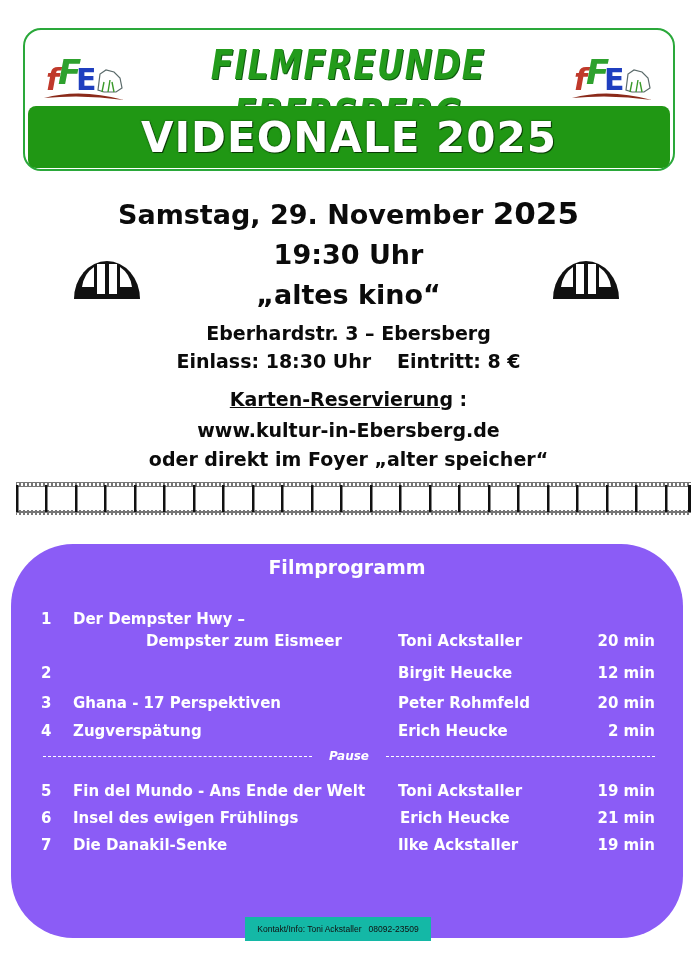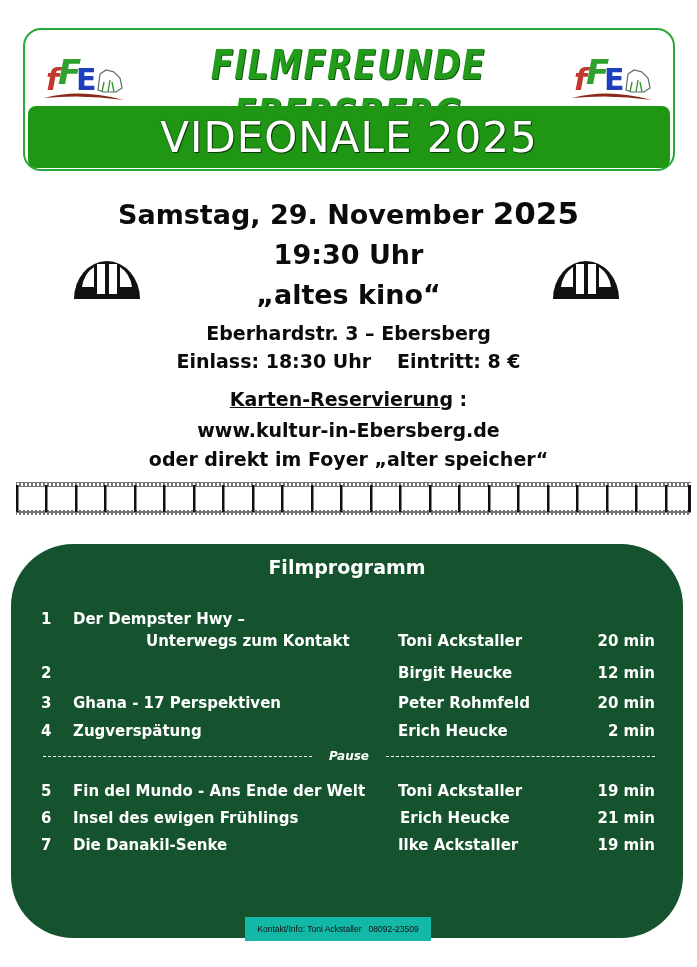--- a/index.html
+++ b/index.html
@@ -4,42 +4,42 @@
 <style>
   html, body { margin:0; padding:0; background:#ffffff; }
   body { width:697px; height:967px; position:relative; overflow:hidden; font-family:"DejaVu Sans", sans-serif; color:#0b0b0b; }
 
   .header-box { position:absolute; left:23px; top:28px; width:652px; height:143px; border:2px solid #2aa83a; border-radius:18px; box-sizing:border-box; background:#fff; }
   .club-name { position:absolute; left:138px; top:40px; width:420px; text-align:center; font-family:"DejaVu Sans", sans-serif; font-weight:bold; font-style:italic; font-size:33px; color:#239b1b; letter-spacing:1px; transform:scaleY(1.25); transform-origin:top center; text-shadow:1px 1px 0 #0f5a10; }
   .logo { position:absolute; width:88px; height:60px; }
   .logo-left { left:40px; top:44px; }
   .logo-right { left:568px; top:44px; }
   .banner { position:absolute; left:28px; top:106px; width:642px; height:62px; background:#209714; border-radius:8px; display:flex; align-items:center; justify-content:center; }
-  .banner-text { color:#fff; font-weight:normal; font-size:42px; letter-spacing:1px; text-shadow:0 0 2px #0a3a06, 1px 1px 0 #0a3a06; }
+  .banner-text { color:#fff; font-weight:bold; font-size:42px; letter-spacing:1px; text-shadow:0 0 2px #0a3a06, 1px 1px 0 #0a3a06; }
 
   .center-block { position:absolute; left:0; width:697px; text-align:center; font-weight:bold;margin-top:9px; }
   .date { top:186px; font-size:27px; }
   .date .year { font-size:31px; }
   .time { top:230px; font-size:27px; }
   .venue { top:270px; font-size:27px; }
   .address { top:313px; font-size:19px; }
   .entry { top:341px; font-size:19px; }
   .entry .gap { display:inline-block; width:26px; }
   .reserve { top:379px; font-size:19px; }
   .reserve u { text-decoration:underline; }
   .website { top:410px; font-size:19px; }
   .foyer { top:439px; font-size:19px; }
 
   .kino-icon { position:absolute; width:70px; height:48px; }
   .kino-left { left:72px; top:253px; }
   .kino-right { left:551px; top:253px; }
 
   .filmstrip { position:absolute; left:16px; top:482px; width:675px; height:33px; }
 
-  .program { position:absolute; left:11px; top:544px; width:672px; height:394px; background:#14532d; border-radius:62px; color:#fff; font-weight:bold; }
+  .program { position:absolute; left:11px; top:544px; width:672px; height:394px; background:#8b5cf6; border-radius:62px; color:#fff; font-weight:bold; }
   .program-title { position:absolute; left:0; top:12px; width:100%; text-align:center; font-size:19px; }
   .row { position:absolute; left:0; width:100%; font-size:15px; height:20px; }
   .row .num { position:absolute; left:30px; }
   .row .title { position:absolute; left:62px; white-space:nowrap; }
   .row .title2 { position:absolute; left:135px; white-space:nowrap; }
   .row .author { position:absolute; left:387px; white-space:nowrap; }
   .row .dur { position:absolute; right:28px; text-align:right; white-space:nowrap; }
   .pause { position:absolute; left:32px; top:205px; width:612px; height:14px; display:flex; align-items:center; font-size:12px; font-style:italic;gap:16px; }
   .pause .dash { flex:1; border-top:1px dashed #fff; height:0; }
   .pause .lbl { padding:0 1px; }
@@ -146,21 +146,21 @@
 </svg>
 
 <div class="program">
   <div class="program-title">Filmprogramm</div>
 
   <div class="row" style="top:66px;">
     <span class="num">1</span>
     <span class="title">Der Dempster Hwy –</span>
   </div>
   <div class="row" style="top:88px;">
-    <span class="title2">Unterwegs zum Kontakt</span>
+    <span class="title2">Dempster zum Eismeer</span>
     <span class="author">Toni Ackstaller</span>
     <span class="dur">20 min</span>
   </div>
 
   <div class="row" style="top:120px;">
     <span class="num">2</span>
     <span class="author">Birgit Heucke</span>
     <span class="dur">12 min</span>
   </div>
 

